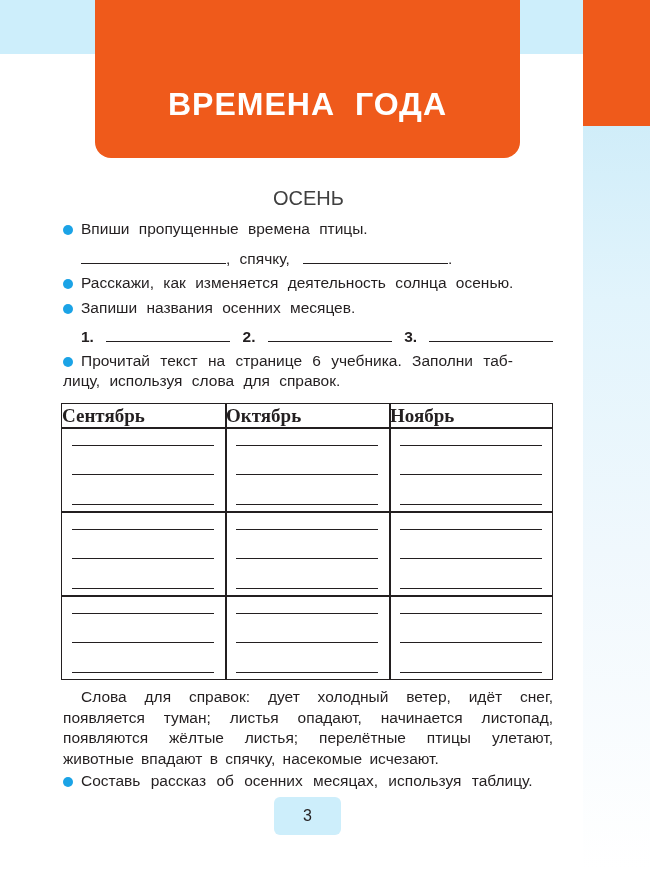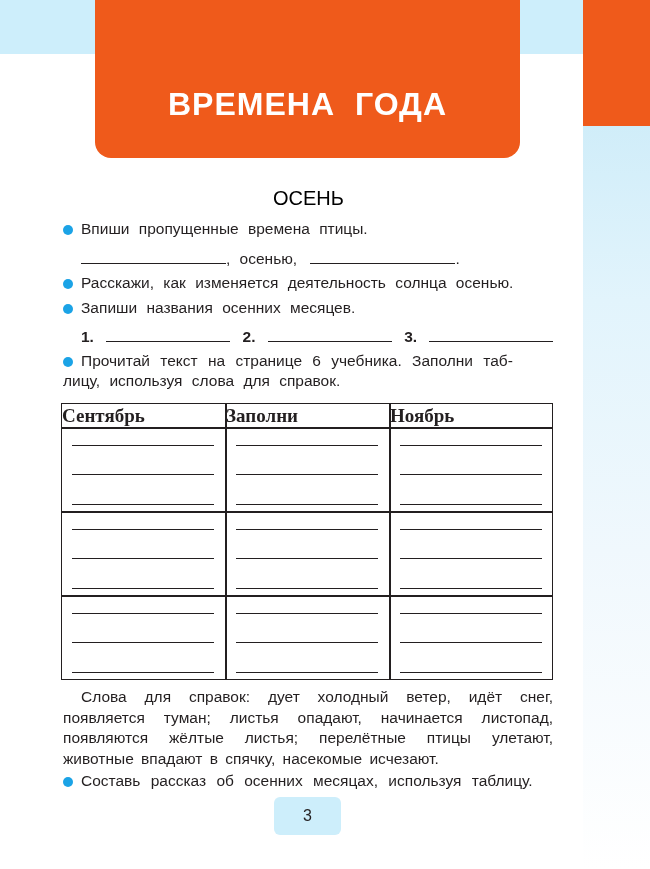--- a/index.html
+++ b/index.html
@@ -10,21 +10,21 @@
   .right-strip { position: absolute; left: 583px; top: 0; width: 67px; height: 869px;
     background: linear-gradient(to bottom, #d0edf9 126px, #e2f4fc 300px, #f0f8fd 550px, #ffffff 869px); }
   .right-strip-orange { position: absolute; left: 583px; top: 0; width: 67px; height: 126px; background: #ef5a1b; }
 
   .title-box { position: absolute; left: 95px; top: 0; width: 425px; height: 158px; background: #ef5a1b;
     border-radius: 0 0 16px 16px; }
   .title-text { position: absolute; left: 0; top: 86px; width: 100%; text-align: center; color: #ffffff;
     font-weight: bold; font-size: 32px; letter-spacing: 1px; word-spacing: 10px; }
 
   .section-title { position: absolute; left: 0; top: 187px; width: 617px; text-align: center;
-    color: #000000; font-size: 20px; }
+    color: #404040; font-size: 20px; }
 
   .line-text { position: absolute; font-size: 15.5px; white-space: nowrap; word-spacing: 5px; }
   .bullet { position: absolute; width: 10px; height: 10px; border-radius: 50%; background: #1ba3e6; }
 
   .blank { display: inline-block; border-bottom: 1px solid #231f20; height: 14px; vertical-align: baseline; }
 
   .table { position: absolute; left: 61px; top: 403px; width: 492px; height: 277px; border: 1.5px solid #231f20; }
   .table .hdr { position: absolute; top: 0; height: 24px; font-weight: bold; font-size: 19px; text-align: left; line-height: 23px; font-family: Liberation Serif, serif; }
   .table .vline { position: absolute; top: 0; bottom: 0; width: 1.5px; background: #231f20; }
   .table .hline { position: absolute; left: 0; right: 0; height: 1.5px; background: #231f20; }
@@ -46,21 +46,21 @@
 <div class="title-box">
   <div class="title-text">ВРЕМЕНА  ГОДА</div>
 </div>
 
 <div class="section-title">ОСЕНЬ</div>
 
 <div class="bullet" style="left:63px; top:225px;"></div>
 <div class="line-text" style="left:81px; top:220px;">Впиши пропущенные времена птицы.</div>
 
 <div class="line-text" style="left:81px; top:250px;">
-  <span class="blank" style="width:145px;"></span><span>, осенью,</span>
+  <span class="blank" style="width:145px;"></span><span>, спячку,</span>
   <span class="blank" style="width:145px; margin-left:4px;"></span><span>.</span>
 </div>
 
 <div class="bullet" style="left:63px; top:279px;"></div>
 <div class="line-text" style="left:81px; top:274px;">Расскажи, как изменяется деятельность солнца осенью.</div>
 
 <div class="bullet" style="left:63px; top:304px;"></div>
 <div class="line-text" style="left:81px; top:299px;">Запиши названия осенних месяцев.</div>
 
 <div class="line-text" style="left:81px; top:328px; word-spacing:0;font-weight:bold;">
@@ -71,21 +71,21 @@
   <span style="margin-left:8px;">3.</span>
   <span class="blank" style="width:124px; margin-left:8px;"></span>
 </div>
 
 <div class="bullet" style="left:63px; top:357px;"></div>
 <div class="line-text" style="left:81px; top:352px; word-spacing:6px;">Прочитай текст на странице 6 учебника. Заполни таб-</div>
 <div class="line-text" style="left:63px; top:372px;">лицу, используя слова для справок.</div>
 
 <div class="table">
   <div class="hdr" style="left:0; width:163px;">Сентябрь</div>
-  <div class="hdr" style="left:164px; width:163px;">Заполни</div>
+  <div class="hdr" style="left:164px; width:163px;">Октябрь</div>
   <div class="hdr" style="left:328px; width:163px;">Ноябрь</div>
 
   <div class="vline" style="left:163px;"></div>
   <div class="vline" style="left:327px;"></div>
 
   <div class="hline" style="top:23px;"></div>
   <div class="hline" style="top:107px;"></div>
   <div class="hline" style="top:191px;"></div>
 
   <div class="wline" style="left:10px; width:142px; top:41px;"></div>

